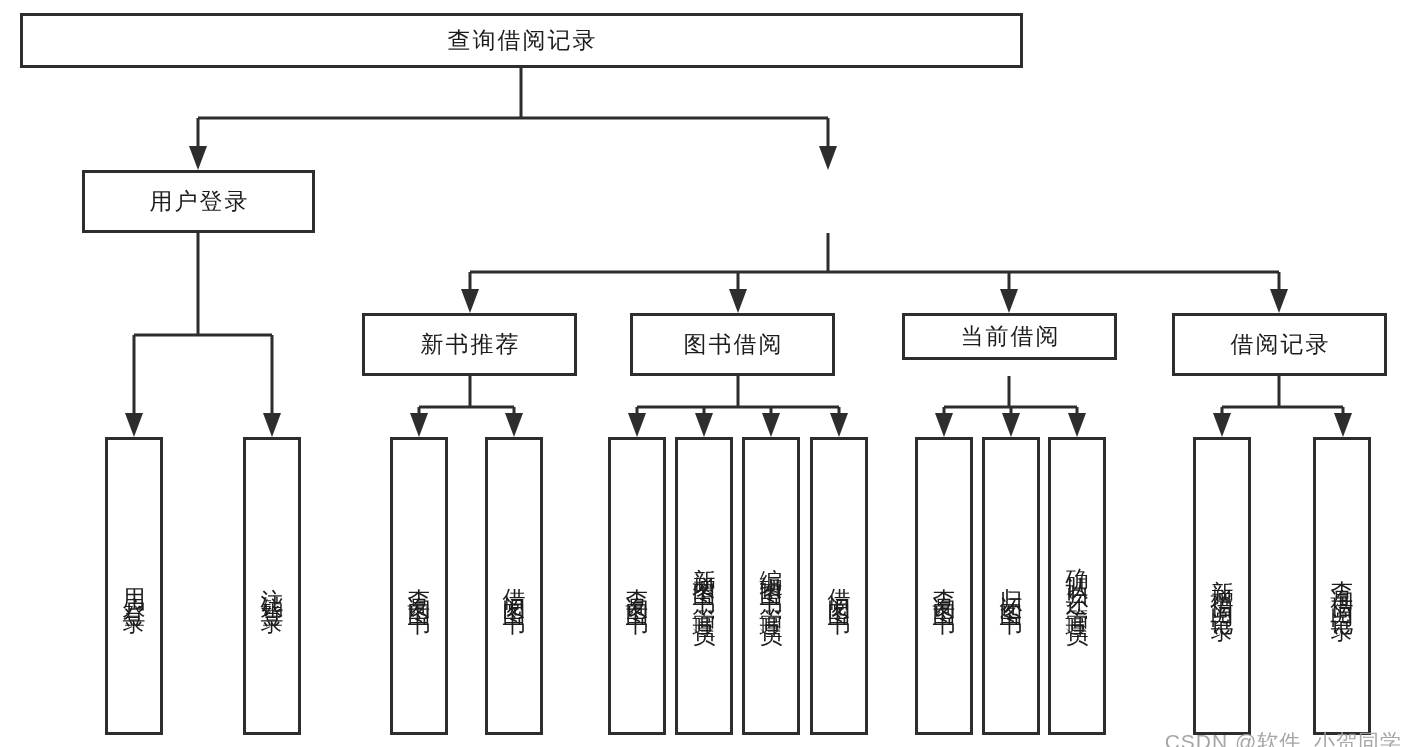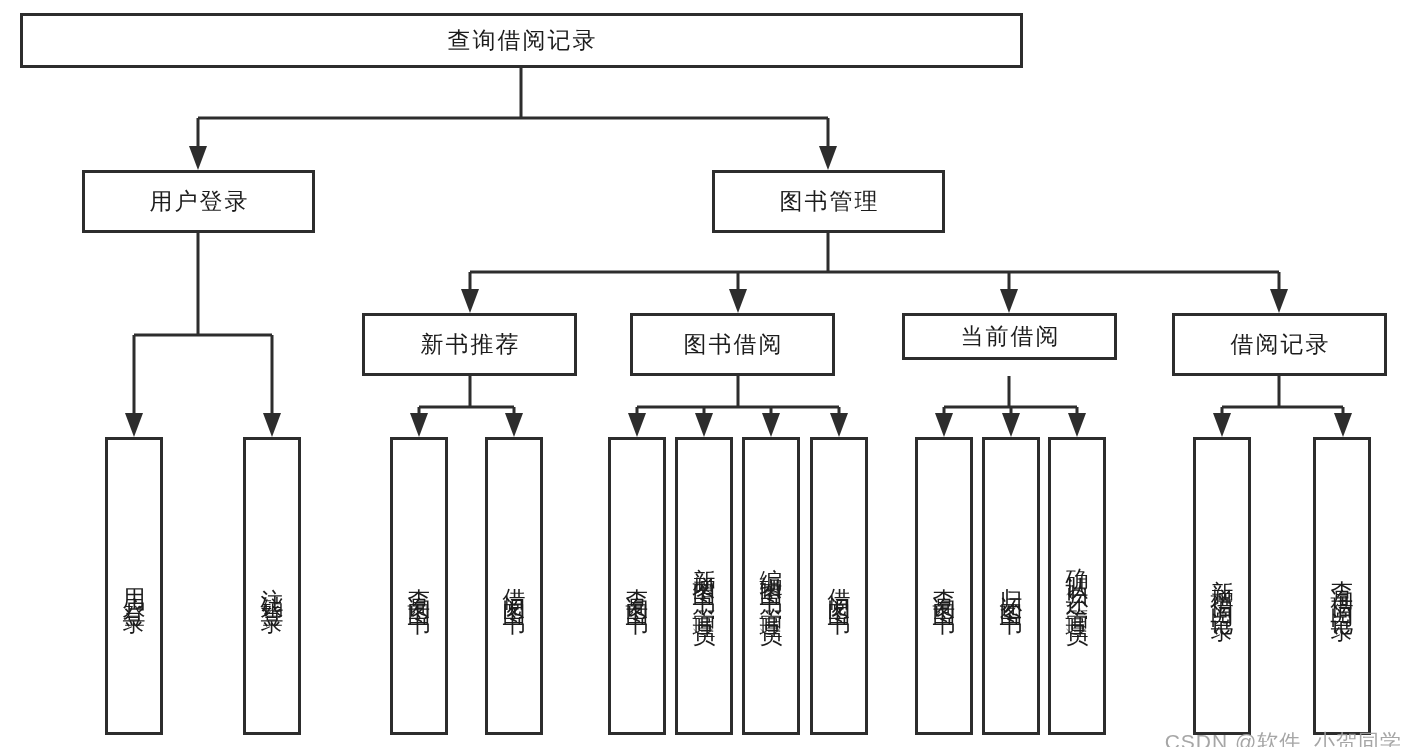--- a/index.html
+++ b/index.html
@@ -107,23 +107,20 @@
     </g>
   </svg>
 
   <div class="box h-box" style="left:20px; top:13px; width:1003px; height:55px;">
     <span>查询借阅记录</span>
   </div>
 
   <div class="box h-box" style="left:82px; top:170px; width:233px; height:63px;">
     <span>用户登录</span>
   </div>
-  <div class="box h-box" style="left:712px; top:170px; width:233px; height:63px;">
-    <span>图书管理</span>
-  </div>
 
   <div class="box h-box" style="left:362px; top:313px; width:215px; height:63px;">
     <span>新书推荐</span>
   </div>
   <div class="box h-box" style="left:630px; top:313px; width:205px; height:63px;">
     <span>图书借阅</span>
   </div>
   <div class="box h-box" style="left:902px; top:313px; width:215px; height:47px;">
     <span>当前借阅</span>
   </div>

